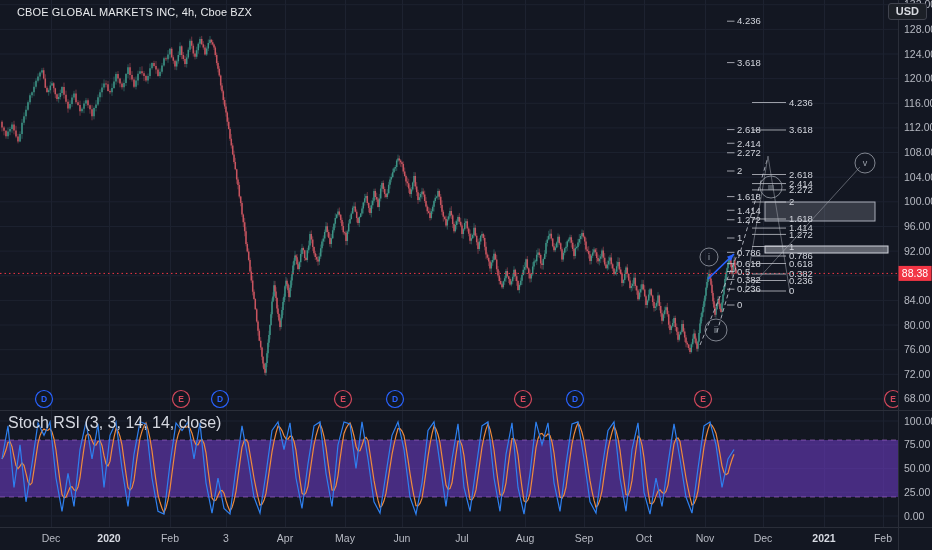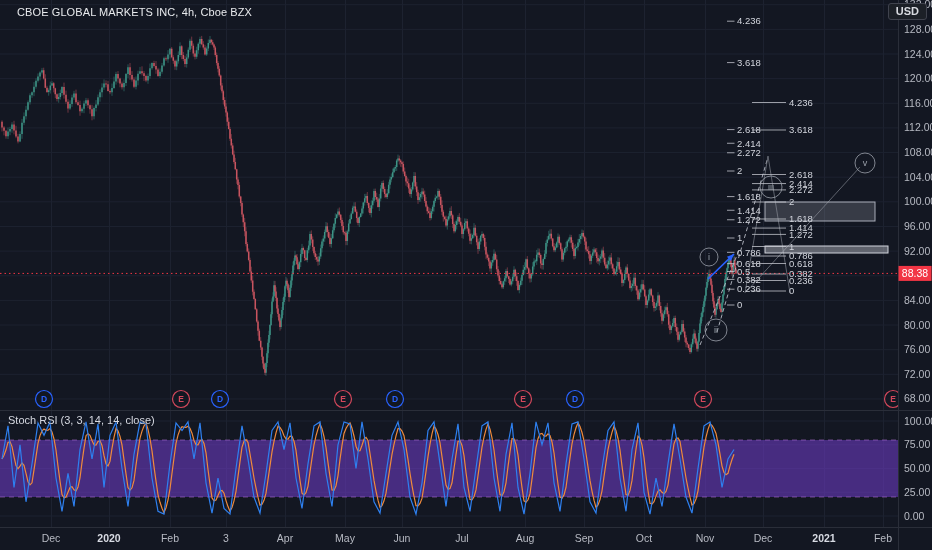--- a/index.html
+++ b/index.html
@@ -13,21 +13,21 @@
   #symbol-title{
     position:absolute;left:17px;top:6px;color:#e8eaed;font-size:11px;
     font-weight:normal;letter-spacing:.1px;z-index:5;cursor:pointer;
   }
   #usd-chip{
     position:absolute;right:5px;top:3px;padding:1px 7px 2px 7px;
     border:1px solid #40434e;border-radius:3px;background:#1c2027;
     color:#d8dae0;font-size:11px;font-weight:bold;z-index:6;cursor:pointer;
   }
   #stoch-label{
-    position:absolute;left:8px;top:414px;color:#d5d8e0;font-size:11px;
+    position:absolute;left:8px;top:414px;color:#d5d8e0;font-size:16px;
     z-index:5;cursor:pointer;text-shadow:0 0 2px #131722;
   }
   svg text{font-family:"Liberation Sans",sans-serif;}
 </style>
 </head>
 <body>
 
 <div id="chart-root">
   <svg id="chart-svg" width="932" height="550">
       <rect x="0" y="0" width="932" height="550" fill="#131722"></rect>

